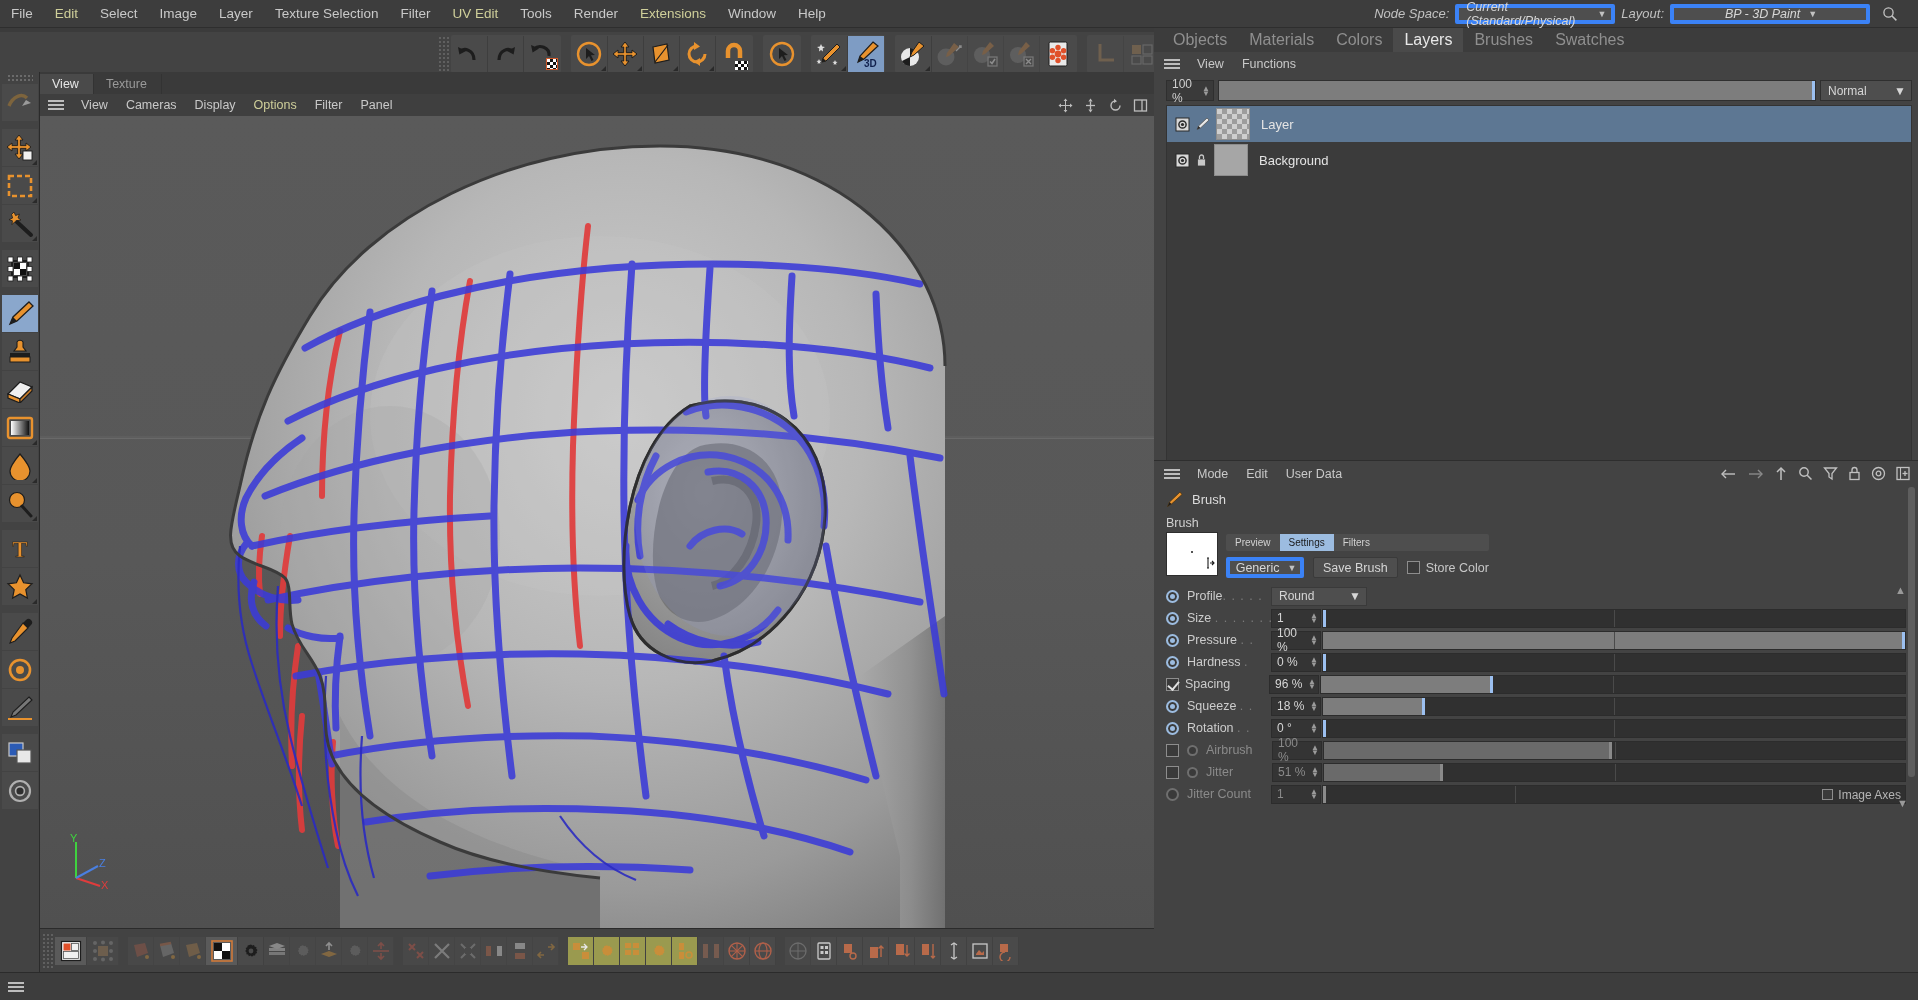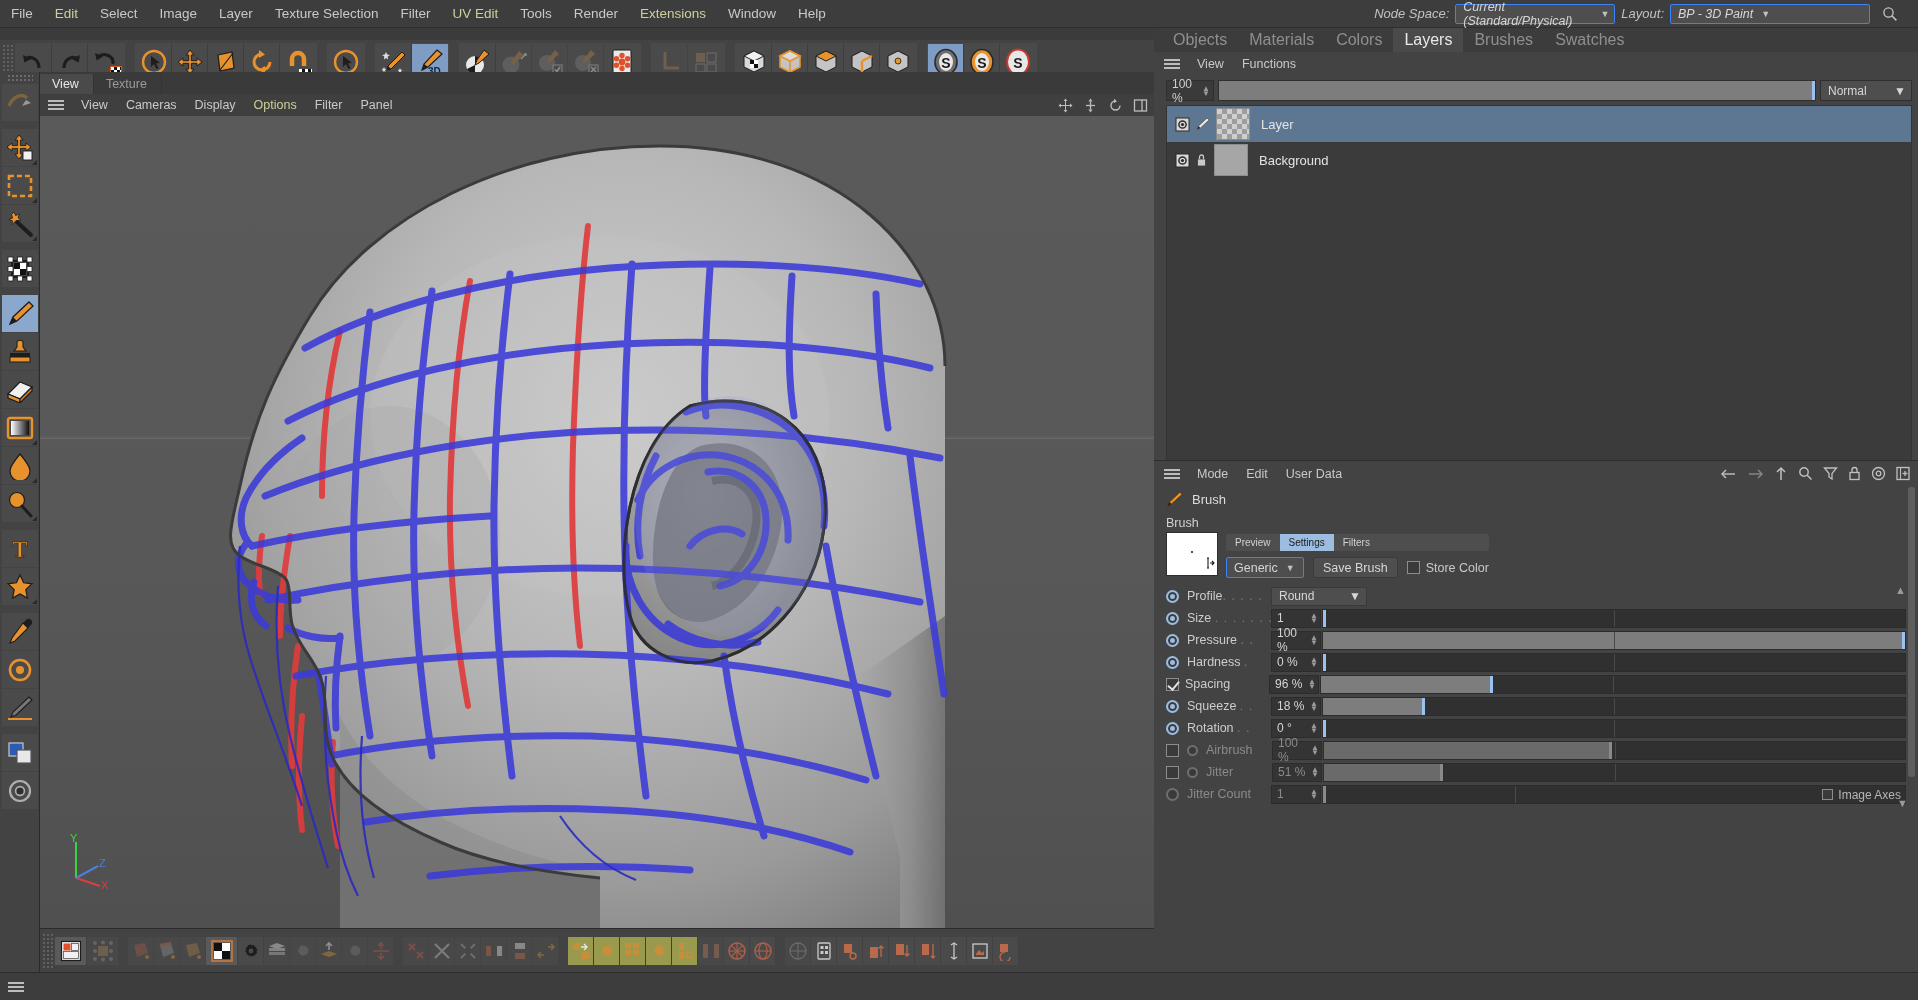--- a/index.html
+++ b/index.html
@@ -21,32 +21,33 @@
   }
   .menubar .mi {
     padding: 2px 11px; font-size: 13.5px; color: #c9c9c9; cursor: default;
     white-space: nowrap;
   }
   .menubar .mi.hl { color: #cfcf9a; }
   .menubar .spacer { flex: 1; }
   .nodespace-wrap { display: flex; align-items: center; gap: 6px; padding-right: 14px; font-style: italic; }
   .nodespace-wrap .lbl { font-size: 13px; color: #c2c2c2; }
   .combo {
-    background: #4e4e4e; border: 1px solid #3b82f6; border-radius: 2px;
-    height: 20px; display: inline-flex; align-items: center; justify-content: flex-start;
+    background: #4e4e4e; border: 4px solid #3b82f6; border-radius: 2px;
+    height: 20px; display: inline-flex; align-items: center; justify-content: center;
     padding: 0 5px 0 7px; color: #d6d6d6; font-size: 12.5px; cursor: default;
   }
   .combo .carat { margin-left: 8px; font-size: 9px; opacity: .85; }
   .topsearch { width: 28px; height: 28px; display: flex; align-items: center; justify-content: center; }
 
   
   .toolbar {
-    position: absolute; left: 0; top: 40px; width: 1918px; height: 44px;
+    position: absolute; left: 0; top: 32px; width: 1918px; height: 44px;
     background: #434343; display: flex; align-items: center;
     border-bottom: 1px solid #2b2b2b;
+    justify-content: center;
   }
   .grip {
     width: 11px; height: 36px; margin: 0 2px 0 2px;
     background-image: radial-gradient(#6a6a6a 1px, transparent 1px);
     background-size: 4px 4px; opacity: .75;
   }
   .tgroup { display: flex; align-items: center; background: #4a4a4a; border-radius: 2px;
     padding: 1px; margin-right: 10px; }
   .tbtn {
     width: 36px; height: 36px; display: flex; align-items: center; justify-content: center;

